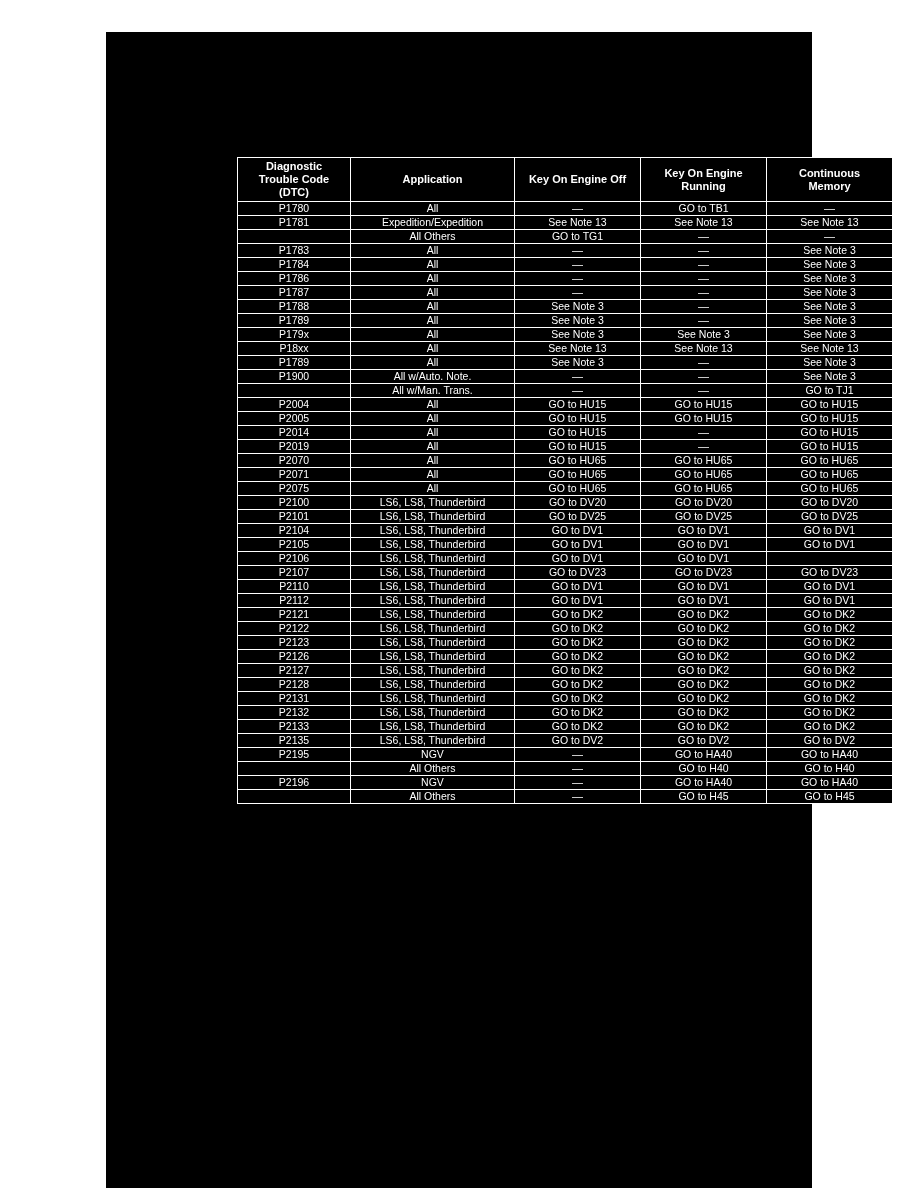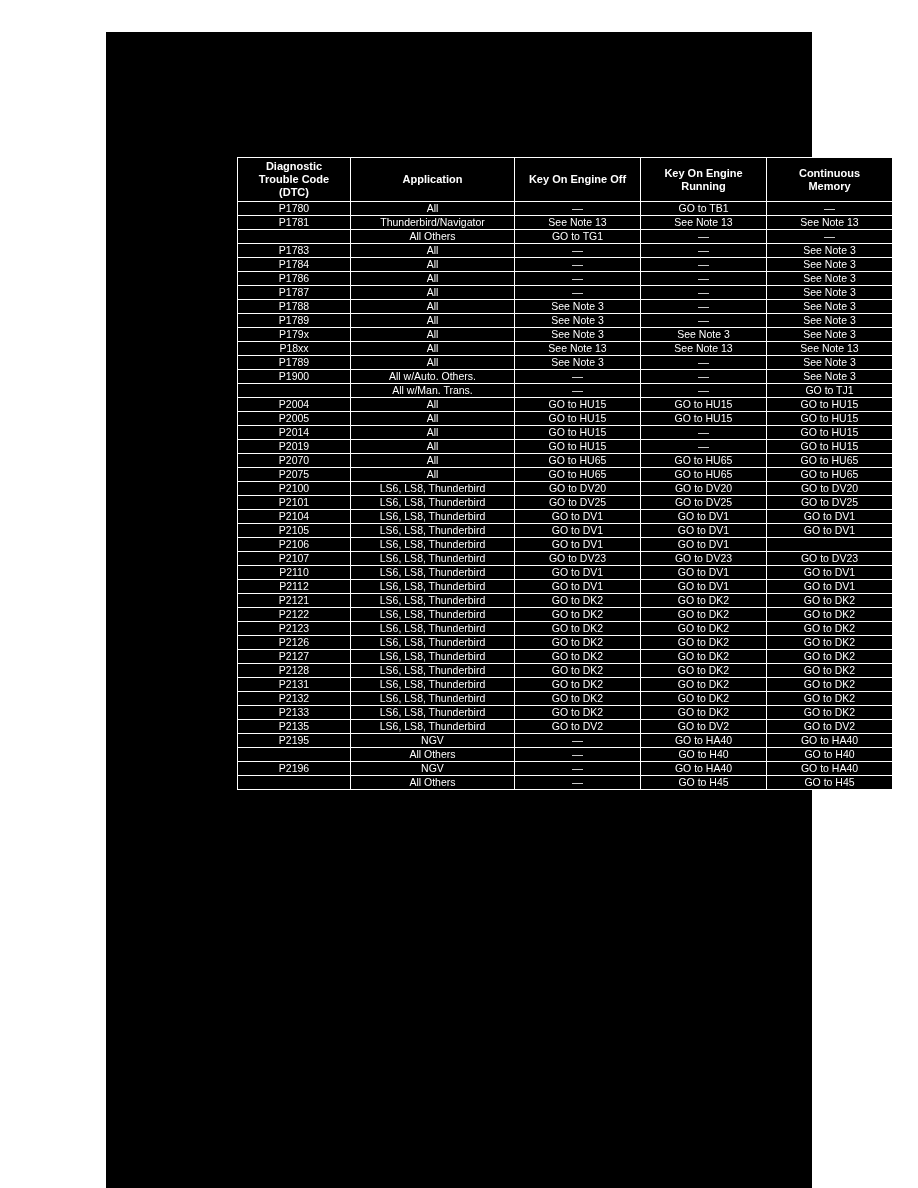--- a/index.html
+++ b/index.html
@@ -120,21 +120,21 @@
         <tbody id="tbody">
             <tr>
               <td class="code">P1780</td>
               <td>All</td>
               <td class="dash">—</td>
               <td>GO to TB1</td>
               <td class="dash">—</td>
             </tr>
             <tr>
               <td class="code">P1781</td>
-              <td>Thunderbird/Navigator</td>
+              <td>Expedition/Expedition</td>
               <td>See Note 13</td>
               <td>See Note 13</td>
               <td>See Note 13</td>
             </tr>
             <tr>
               <td class="code"></td>
               <td>All Others</td>
               <td>GO to TG1</td>
               <td class="dash">—</td>
               <td class="dash">—</td>
@@ -197,21 +197,21 @@
             </tr>
             <tr>
               <td class="code">P1789</td>
               <td>All</td>
               <td>See Note 3</td>
               <td class="dash">—</td>
               <td>See Note 3</td>
             </tr>
             <tr>
               <td class="code">P1900</td>
-              <td>All w/Auto. Others.</td>
+              <td>All w/Auto. Note.</td>
               <td class="dash">—</td>
               <td class="dash">—</td>
               <td>See Note 3</td>
             </tr>
             <tr>
               <td class="code"></td>
               <td>All w/Man. Trans.</td>
               <td class="dash">—</td>
               <td class="dash">—</td>
               <td>GO to TJ1</td>
@@ -239,20 +239,27 @@
             </tr>
             <tr>
               <td class="code">P2019</td>
               <td>All</td>
               <td>GO to HU15</td>
               <td class="dash">—</td>
               <td>GO to HU15</td>
             </tr>
             <tr>
               <td class="code">P2070</td>
+              <td>All</td>
+              <td>GO to HU65</td>
+              <td>GO to HU65</td>
+              <td>GO to HU65</td>
+            </tr>
+            <tr>
+              <td class="code">P2071</td>
               <td>All</td>
               <td>GO to HU65</td>
               <td>GO to HU65</td>
               <td>GO to HU65</td>
             </tr>
             <tr>
               <td class="code">P2075</td>
               <td>All</td>
               <td>GO to HU65</td>
               <td>GO to HU65</td>

